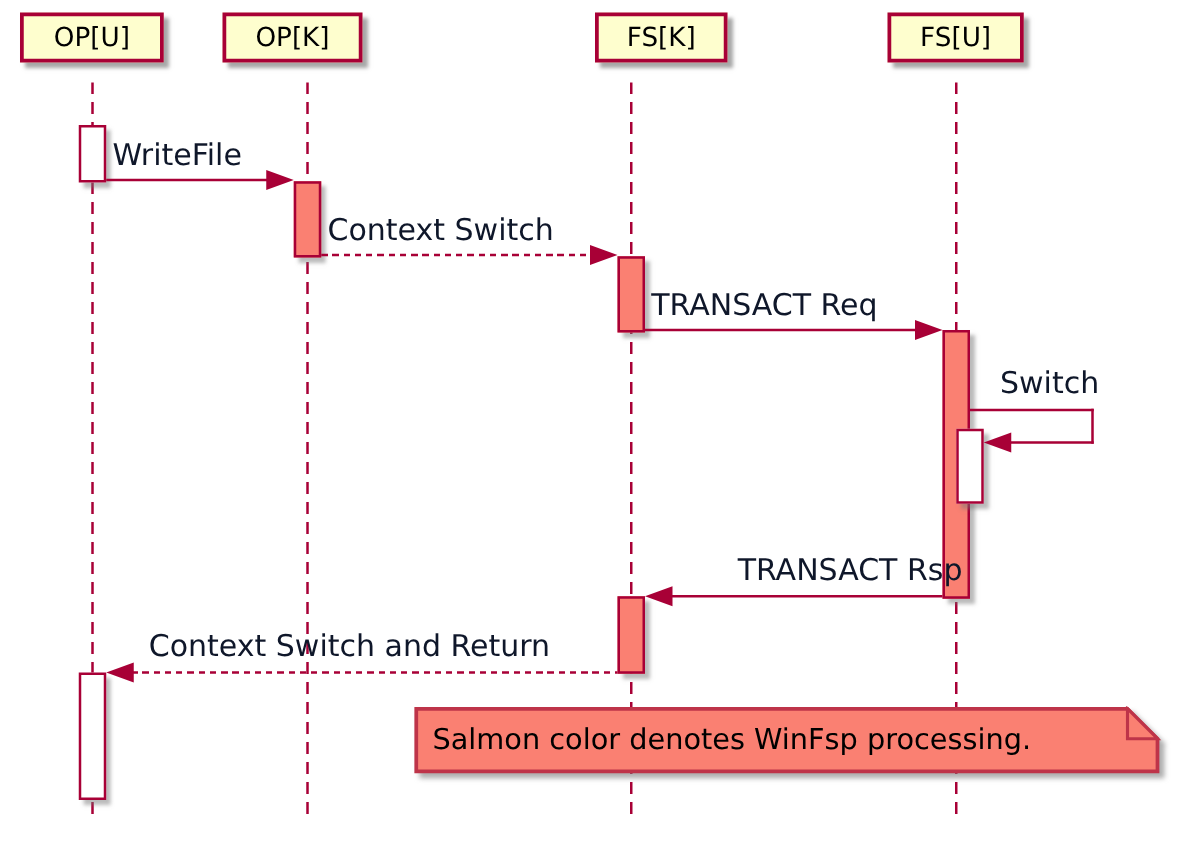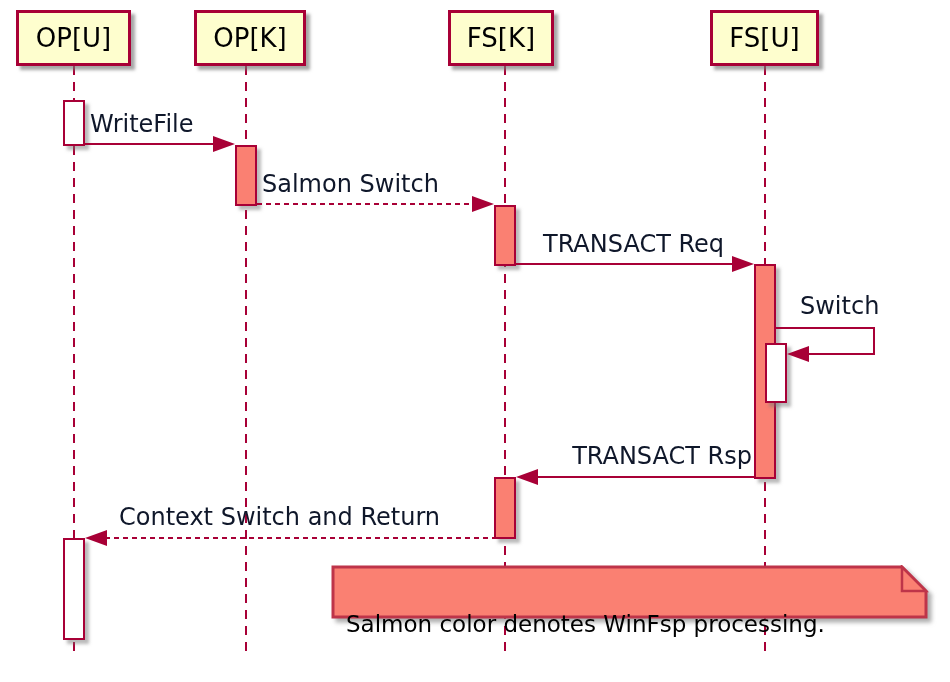--- a/index.html
+++ b/index.html
@@ -7,25 +7,25 @@
     position:relative; width:950px; height:682px; background:#ffffff;
     font-family:"DejaVu Sans", "Liberation Sans", sans-serif; overflow:hidden;
   }
   
   .lifeline {
     position:absolute; width:2px;
     background:repeating-linear-gradient(to bottom, #A80036 0 9px, transparent 9px 16px);
   }
   
   .participant {
-    position:absolute; top:10px; height:56px; box-sizing:border-box;
+    position:absolute; top:10px; height:40px; box-sizing:border-box;
     background:#FEFECE; border:3px solid #A80036;
     box-shadow:4px 4px 3px rgba(120,120,120,0.65);
     display:flex; align-items:center; justify-content:center;
-    font-size:26px; color:#000000; white-space:nowrap;
+    font-size:21px; color:#000000; white-space:nowrap;
   }
   
   .activation {
     position:absolute; width:22px; box-sizing:border-box;
     border:2px solid #A80036;
     box-shadow:4px 4px 3px rgba(120,120,120,0.5);
   }
   .activation.salmon { background:#FA8072; }
   .activation.white  { background:#FFFFFF; }
   
@@ -63,63 +63,63 @@
 <div class="stage">
 
   <div class="lifeline" style="left:73px;  top:66px; height:587px;"></div>
   <div class="lifeline" style="left:245px; top:66px; height:587px;"></div>
   <div class="lifeline" style="left:504px; top:66px; height:587px;"></div>
   <div class="lifeline" style="left:764px; top:66px; height:587px;"></div>
 
   <div class="participant" style="left:16px;  width:115px;">
     <span>OP[U]</span>
   </div>
-  <div class="participant" style="left:194px; width:112px;text-align:center;">
+  <div class="participant" style="left:178px; width:112px;text-align:center;">
     <span>OP[K]</span>
   </div>
-  <div class="participant" style="left:448px; width:106px;">
+  <div class="participant" style="left:476px; width:106px;">
     <span>FS[K]</span>
   </div>
   <div class="participant" style="left:710px; width:109px;text-align:center;">
     <span>FS[U]</span>
   </div>
 
   <div class="activation white" style="left:63px;  top:100px; height:46px;"></div>
   <div class="activation salmon" style="left:235px; top:145px; height:61px;"></div>
   <div class="activation salmon" style="left:494px; top:205px; height:61px;"></div>
   <div class="activation salmon" style="left:754px; top:264px; height:215px;"></div>
   <div class="activation white" style="left:765px; top:343px; height:60px;"></div>
   <div class="activation salmon" style="left:494px; top:477px; height:62px;"></div>
   <div class="activation white" style="left:63px;  top:538px; height:102px;"></div>
 
   <div class="shaft-solid" style="left:85px; top:143px; width:130px;"></div>
   <div class="head-right" style="left:213px; top:136px;"></div>
   <div class="msg-label" style="left:90px; top:110px;">WriteFile</div>
 
   <div class="shaft-dashed" style="left:257px; top:203px; width:217px;"></div>
   <div class="head-right" style="left:472px; top:196px;"></div>
-  <div class="msg-label" style="left:262px; top:170px;">Salmon Switch</div>
+  <div class="msg-label" style="left:262px; top:170px;">Context Switch</div>
 
   <div class="shaft-solid" style="left:516px; top:263px; width:218px;"></div>
   <div class="head-right" style="left:732px; top:256px;"></div>
-  <div class="msg-label" style="left:521px; top:230px;padding-left:22px;">TRANSACT Req</div>
+  <div class="msg-label" style="left:521px; top:230px;">TRANSACT Req</div>
 
   <div class="shaft-solid" style="left:776px; top:327px; width:99px;"></div>
   <div class="shaft-vert" style="left:873px; top:327px; height:28px;"></div>
   <div class="shaft-solid" style="left:807px; top:353px; width:68px;"></div>
   <div class="head-left" style="left:787px; top:346px;"></div>
   <div class="msg-label" style="left:800px; top:292px;">Switch</div>
 
   <div class="shaft-solid" style="left:536px; top:476px; width:218px;"></div>
   <div class="head-left" style="left:516px; top:469px;"></div>
-  <div class="msg-label" style="right:198px; top:442px;">TRANSACT Rsp</div>
+  <div class="msg-label" style="right:180px; top:442px;">TRANSACT Rsp</div>
 
   <div class="shaft-dashed" style="left:105px; top:537px; width:389px;"></div>
   <div class="head-left" style="left:85px; top:530px;"></div>
   <div class="msg-label" style="left:119px; top:503px;">Context Switch and Return</div>
 
   <svg class="note-svg" style="left:331px; top:565px;" width="600" height="58" viewBox="0 0 600 58">
     <polygon points="2,2 571,2 595,26 595,52 2,52" fill="#FA8072" stroke="#BE3449" stroke-width="3" stroke-linejoin="miter"></polygon>
     <polygon points="571,2 571,26 595,26" fill="#FA8072" stroke="#BE3449" stroke-width="2.5"></polygon>
   </svg>
-  <div class="note-text" style="left:346px; top:568px; width:545px; height:47px;margin-top:32px;">Salmon color denotes WinFsp processing.</div>
+  <div class="note-text" style="left:346px; top:568px; width:545px; height:47px;">Salmon color denotes WinFsp processing.</div>
 
 </div>
 
 </body></html>

